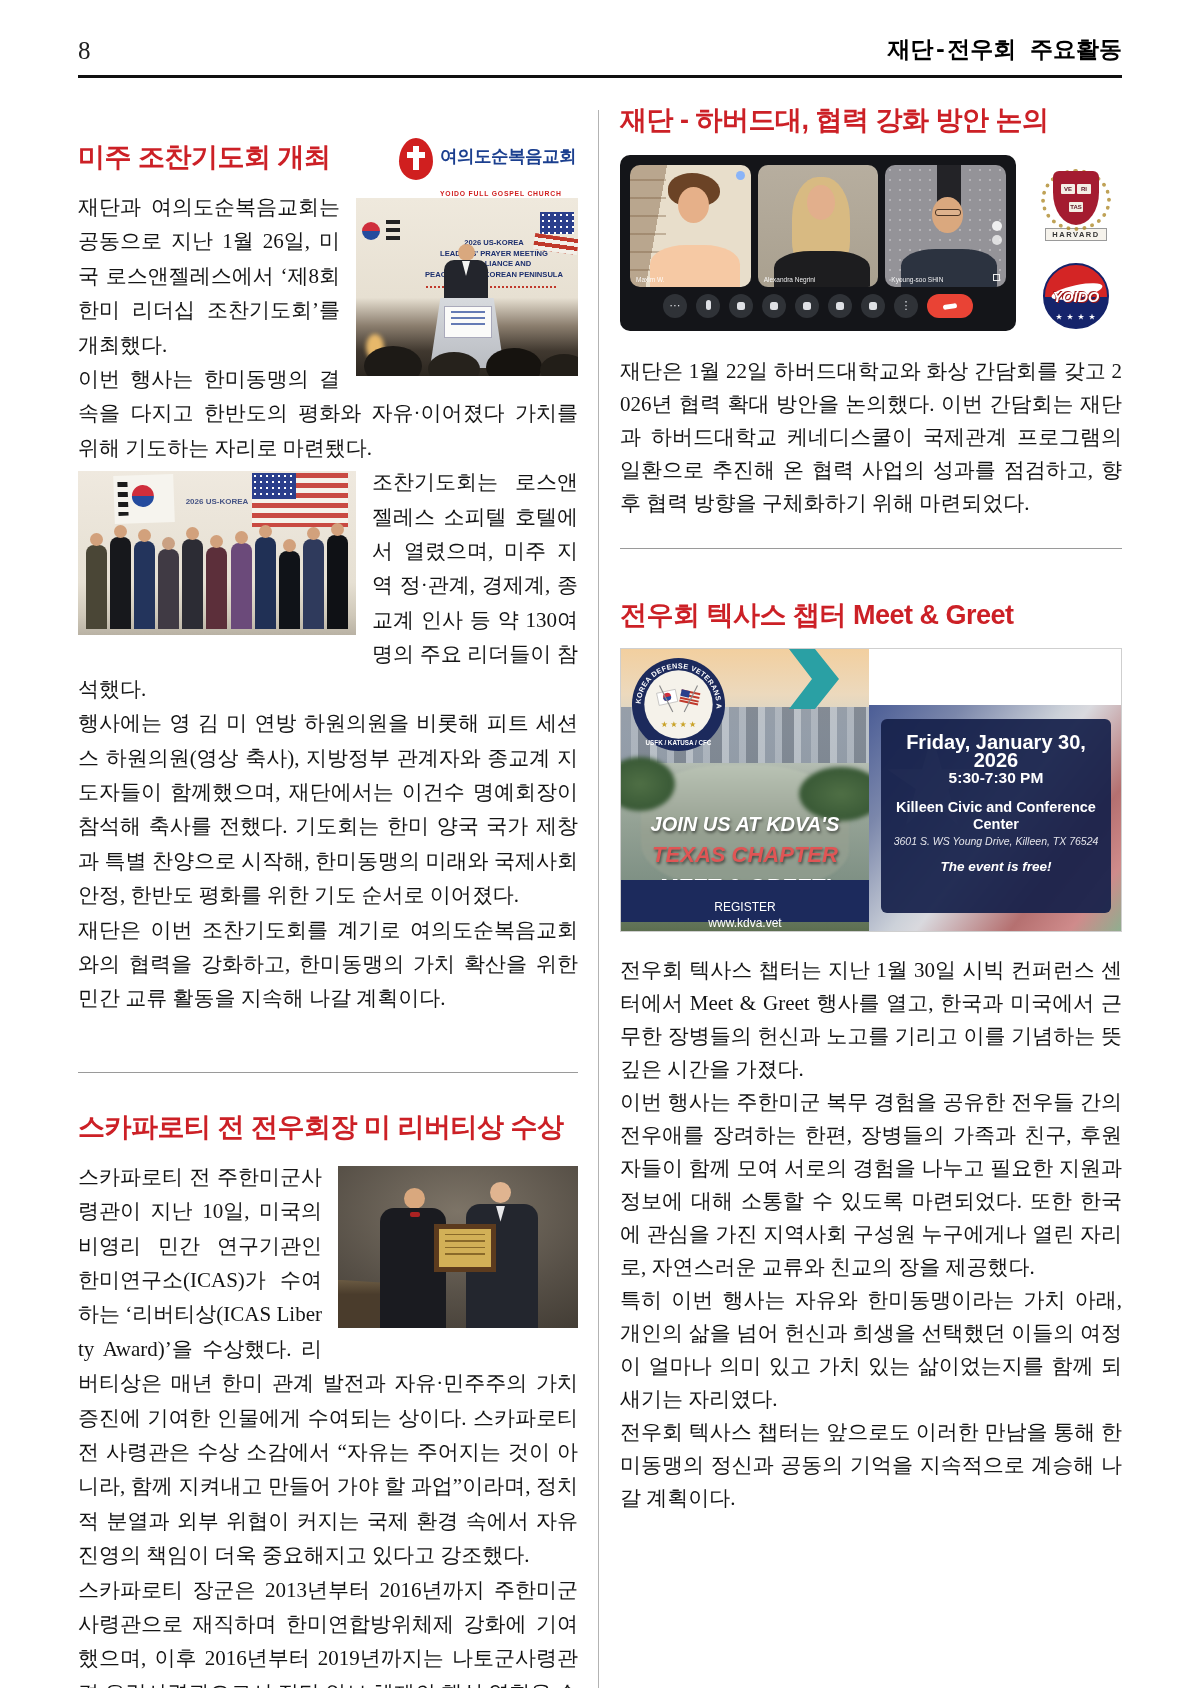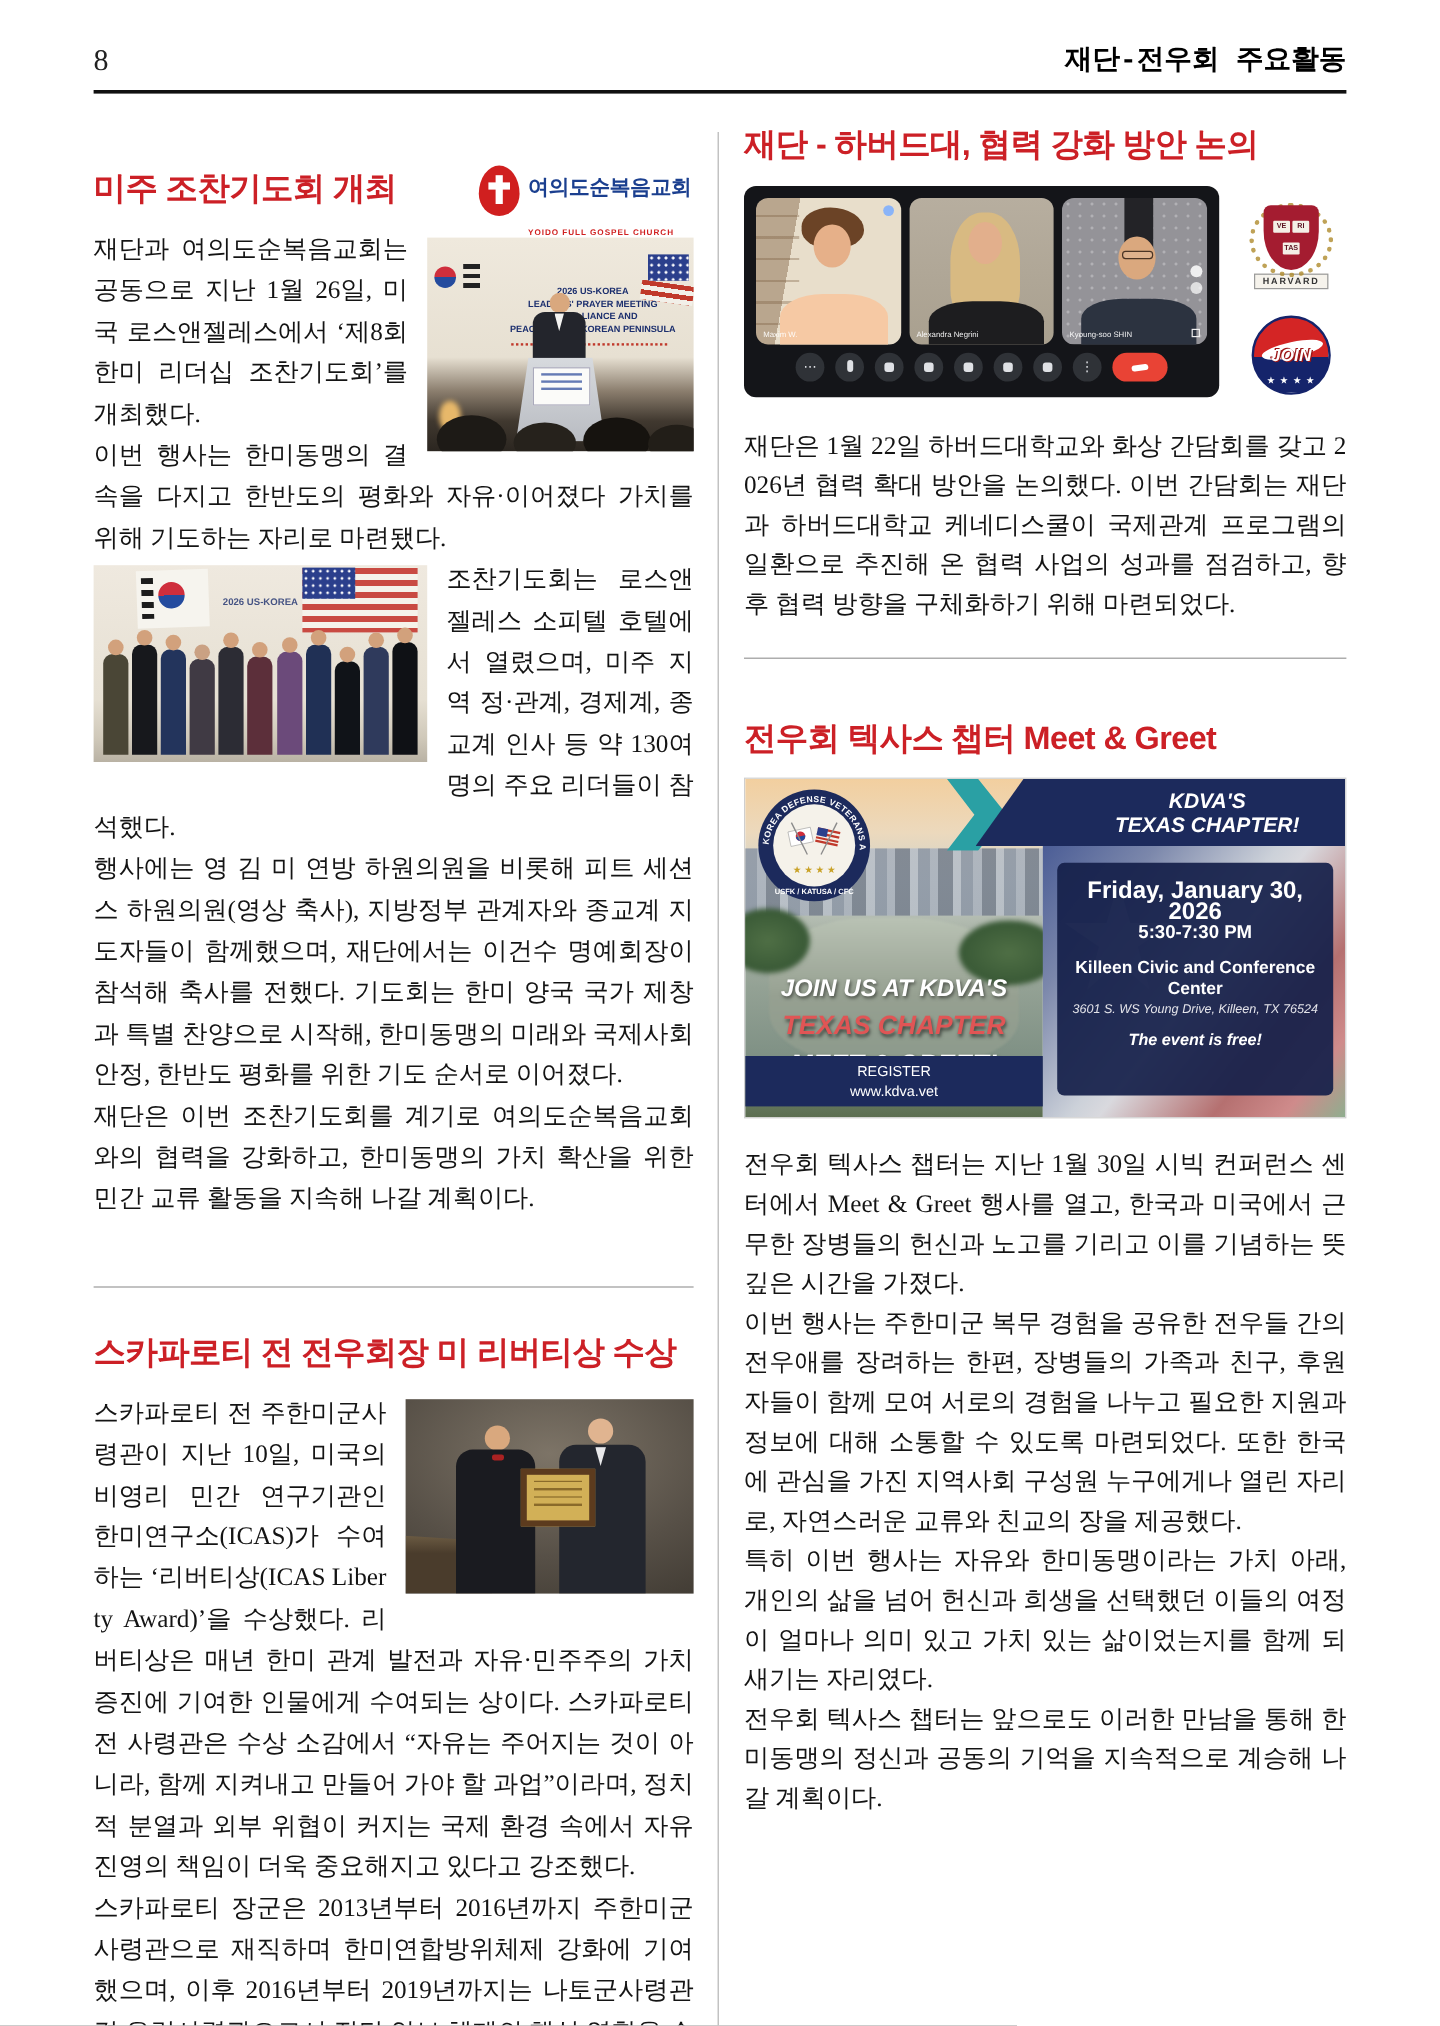--- a/index.html
+++ b/index.html
@@ -181,21 +181,21 @@
   .fl-time{font-weight:800;font-size:15.5px;line-height:18px;}
   .fl-venue{font-weight:800;font-size:14.5px;line-height:17px;margin-top:12px;}
   .fl-addr{font-style:italic;font-size:10.5px;color:#e4e4ea;margin-top:2px;}
   .fl-free{font-style:italic;font-weight:800;font-size:13.5px;margin-top:12px;}
   .fl-join{position:absolute;left:0;width:248px;top:160px;text-align:center;font-style:italic;font-weight:800;
     color:#fff;text-shadow:1px 2px 3px rgba(0,0,0,.55);}
   .fl-join .l1{font-size:20px;line-height:30px;}
   .fl-join .l2{font-size:22px;line-height:32px;color:#e05555;}
   .fl-join .l3{font-size:22px;line-height:32px;}
   .fl-register{position:absolute;left:0;bottom:9px;width:248px;height:42px;background:#1c2a5c;color:#fff;
-    text-align:center;padding-top:5px;font-size:12px;line-height:16px;}
+    text-align:center;padding-top:19px;font-size:12px;line-height:16px;}
   .fl-seal{position:absolute;left:10px;top:8px;}
   
   .col.right .art-body{line-height:33px;}
   .clearfix::after{content:"";display:block;clear:both;}
 </style>
 </head>
 <body>
 
 <div class="page">
 
@@ -358,21 +358,21 @@
             <div class="crest">
               <span class="wreath"></span>
               <div class="shield">
                 <span class="book">VE</span><span class="book">RI</span><br>
                 <span class="book">TAS</span>
               </div>
               <div class="ribbon">HARVARD</div>
             </div>
             <div class="kusaf">
               <span class="swirl"></span>
-              <span class="wordmark">JOIN</span>
+              <span class="wordmark">YOIDO</span>
               <span class="stars">★ ★ ★ ★</span>
             </div>
           </div>
         </div>
 
         <div class="art-body" style="margin-top:24px">
           <p>재단은 1월 22일 하버드대학교와 화상 간담회를 갖고 2026년 협력 확대 방안을 논의했다. 이번 간담회는 재단과 하버드대학교 케네디스쿨이 국제관계 프로그램의 일환으로 추진해 온 협력 사업의 성과를 점검하고, 향후 협력 방향을 구체화하기 위해 마련되었다.</p>
         </div>
       </article>
 
@@ -407,24 +407,20 @@
                 <rect x="52" y="44" width="20" height="2" fill="#c0392b"></rect>
                   <rect x="52" y="47" width="20" height="2" fill="#c0392b"></rect>
                 <rect x="52" y="36" width="9" height="7" fill="#2b3f8c"></rect>
               </g>
               <line x1="30" y1="30" x2="44" y2="58" stroke="#8a8a8a" stroke-width="1.2"></line>
               <line x1="70" y1="30" x2="56" y2="58" stroke="#8a8a8a" stroke-width="1.2"></line>
             </g>
             <text x="50" y="74" font-size="8.5" fill="#c9a227" text-anchor="middle">★ ★ ★ ★</text>
           </svg>
           <span class="fl-chev"></span>
-          <div class="fl-banner">
-            <span>KDVA'S</span>
-            <span>TEXAS CHAPTER!</span>
-          </div>
           <div class="fl-right">
             <span class="fl-star"></span>
             <div class="fl-box">
               <div class="fl-date">Friday, January 30, 2026</div>
               <div class="fl-time">5:30-7:30 PM</div>
               <div class="fl-venue">Killeen Civic and Conference Center</div>
               <div class="fl-addr">3601 S. WS Young Drive, Killeen, TX 76524</div>
               <div class="fl-free">The event is free!</div>
             </div>
           </div>

